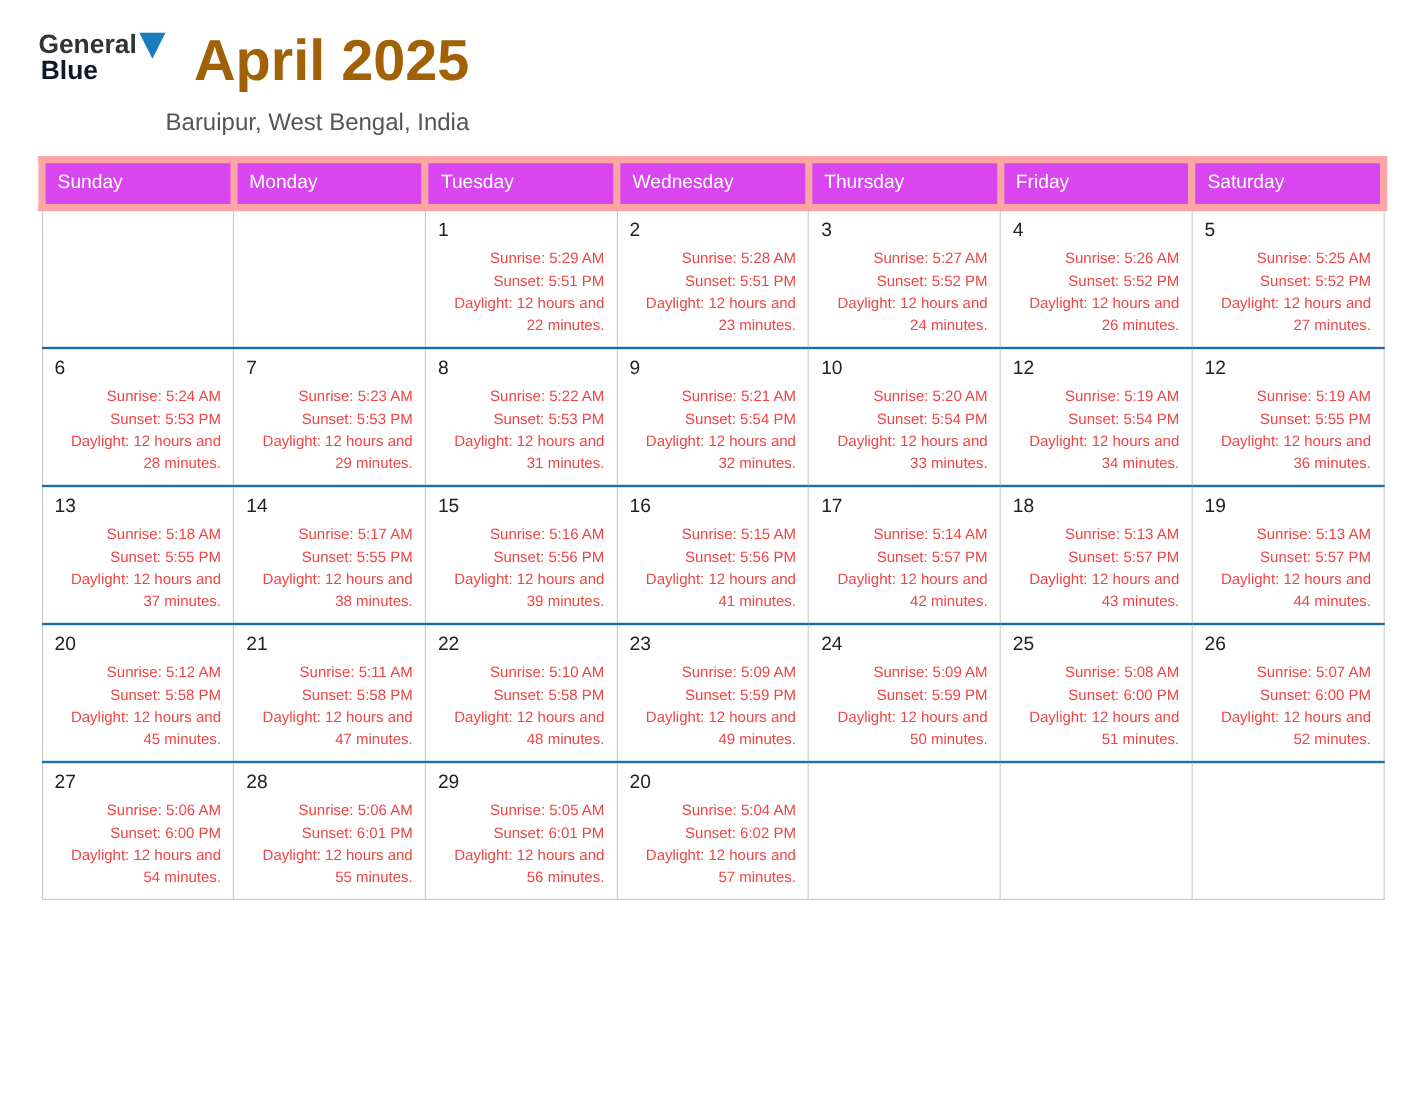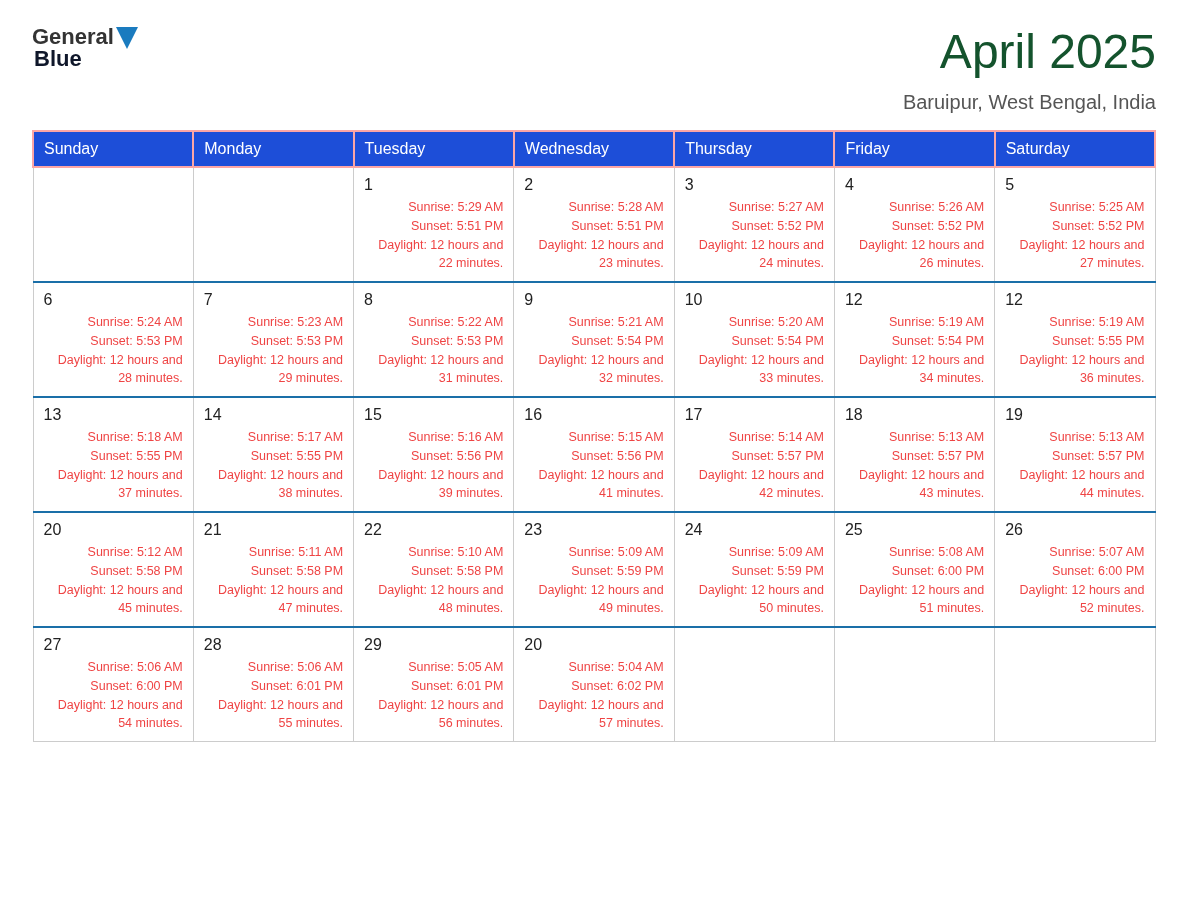--- a/index.html
+++ b/index.html
@@ -5,21 +5,20 @@
     * { box-sizing: border-box; margin: 0; padding: 0; }
     body {
       font-family: Arial, sans-serif;
       background: #fff;
       padding: 24px 32px;
       width: 1188px;
       min-height: 918px;
     }
     .header-row {
       display: flex;
-      justify-content: space-between;
       align-items: flex-start;
       margin-bottom: 16px;
     }
     .logo {
       display: flex;
       align-items: center;
       gap: 2px;
     }
     .logo-text-general {
       font-size: 22px;
@@ -29,42 +28,42 @@
     .logo-text-blue {
       font-size: 22px;
       font-weight: bold;
       color: #0f172a;
     }
     .title-section {
       text-align: right;
     }
     .title-section h1 {
       font-size: 48px;
-      font-weight: normal;
-      color: #14532d;
+      font-weight: bold;
+      color: #a16207;
     }
     .title-section h2 {
       font-size: 20px;
       font-weight: normal;
       color: #555;
       margin-top: 12px;
     }
     .calendar {
       width: 100%;
       border-collapse: collapse;
       border: 1px solid #ccc;
     }
     .calendar th {
-      background-color: #1d4ed8;
+      background-color: #d946ef;
       color: #fff;
       padding: 8px 10px;
       text-align: left;
       font-size: 16px;
       font-weight: normal;
-      border: 2px solid #fca5a5;
+      border: 6px solid #fca5a5;
     }
     .calendar td {
       border: 1px solid #ccc;
       vertical-align: top;
       padding: 8px 10px;
       width: 14.28%;
       min-height: 110px;
     }
     .day-number {
       font-size: 16px;

